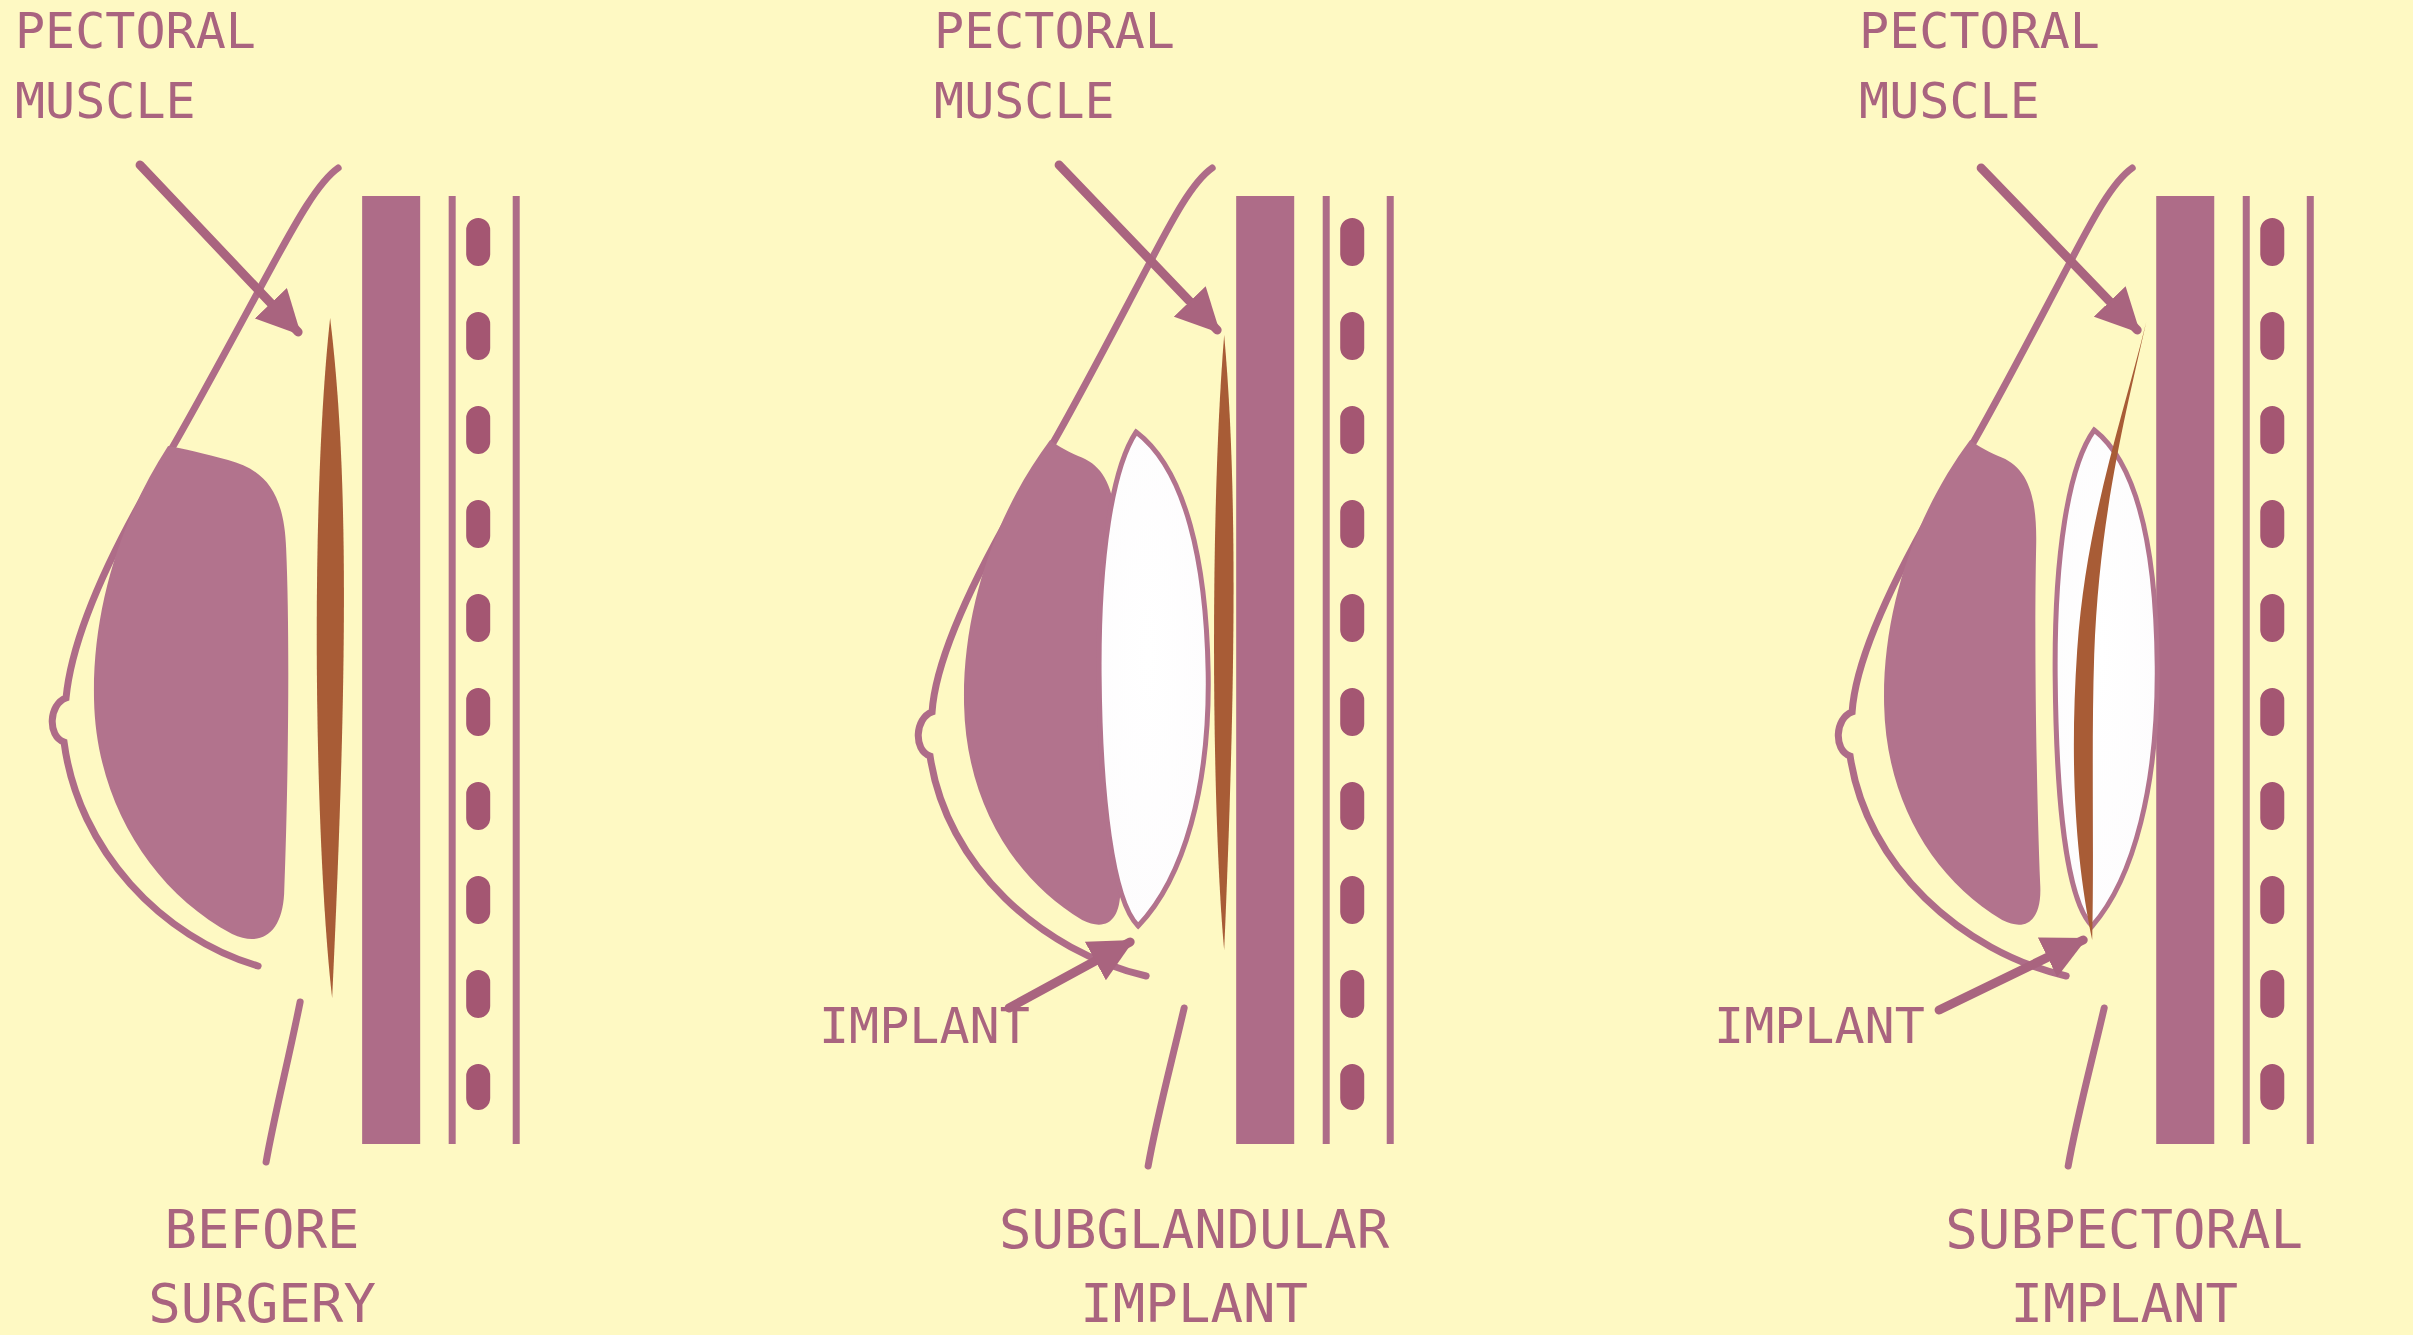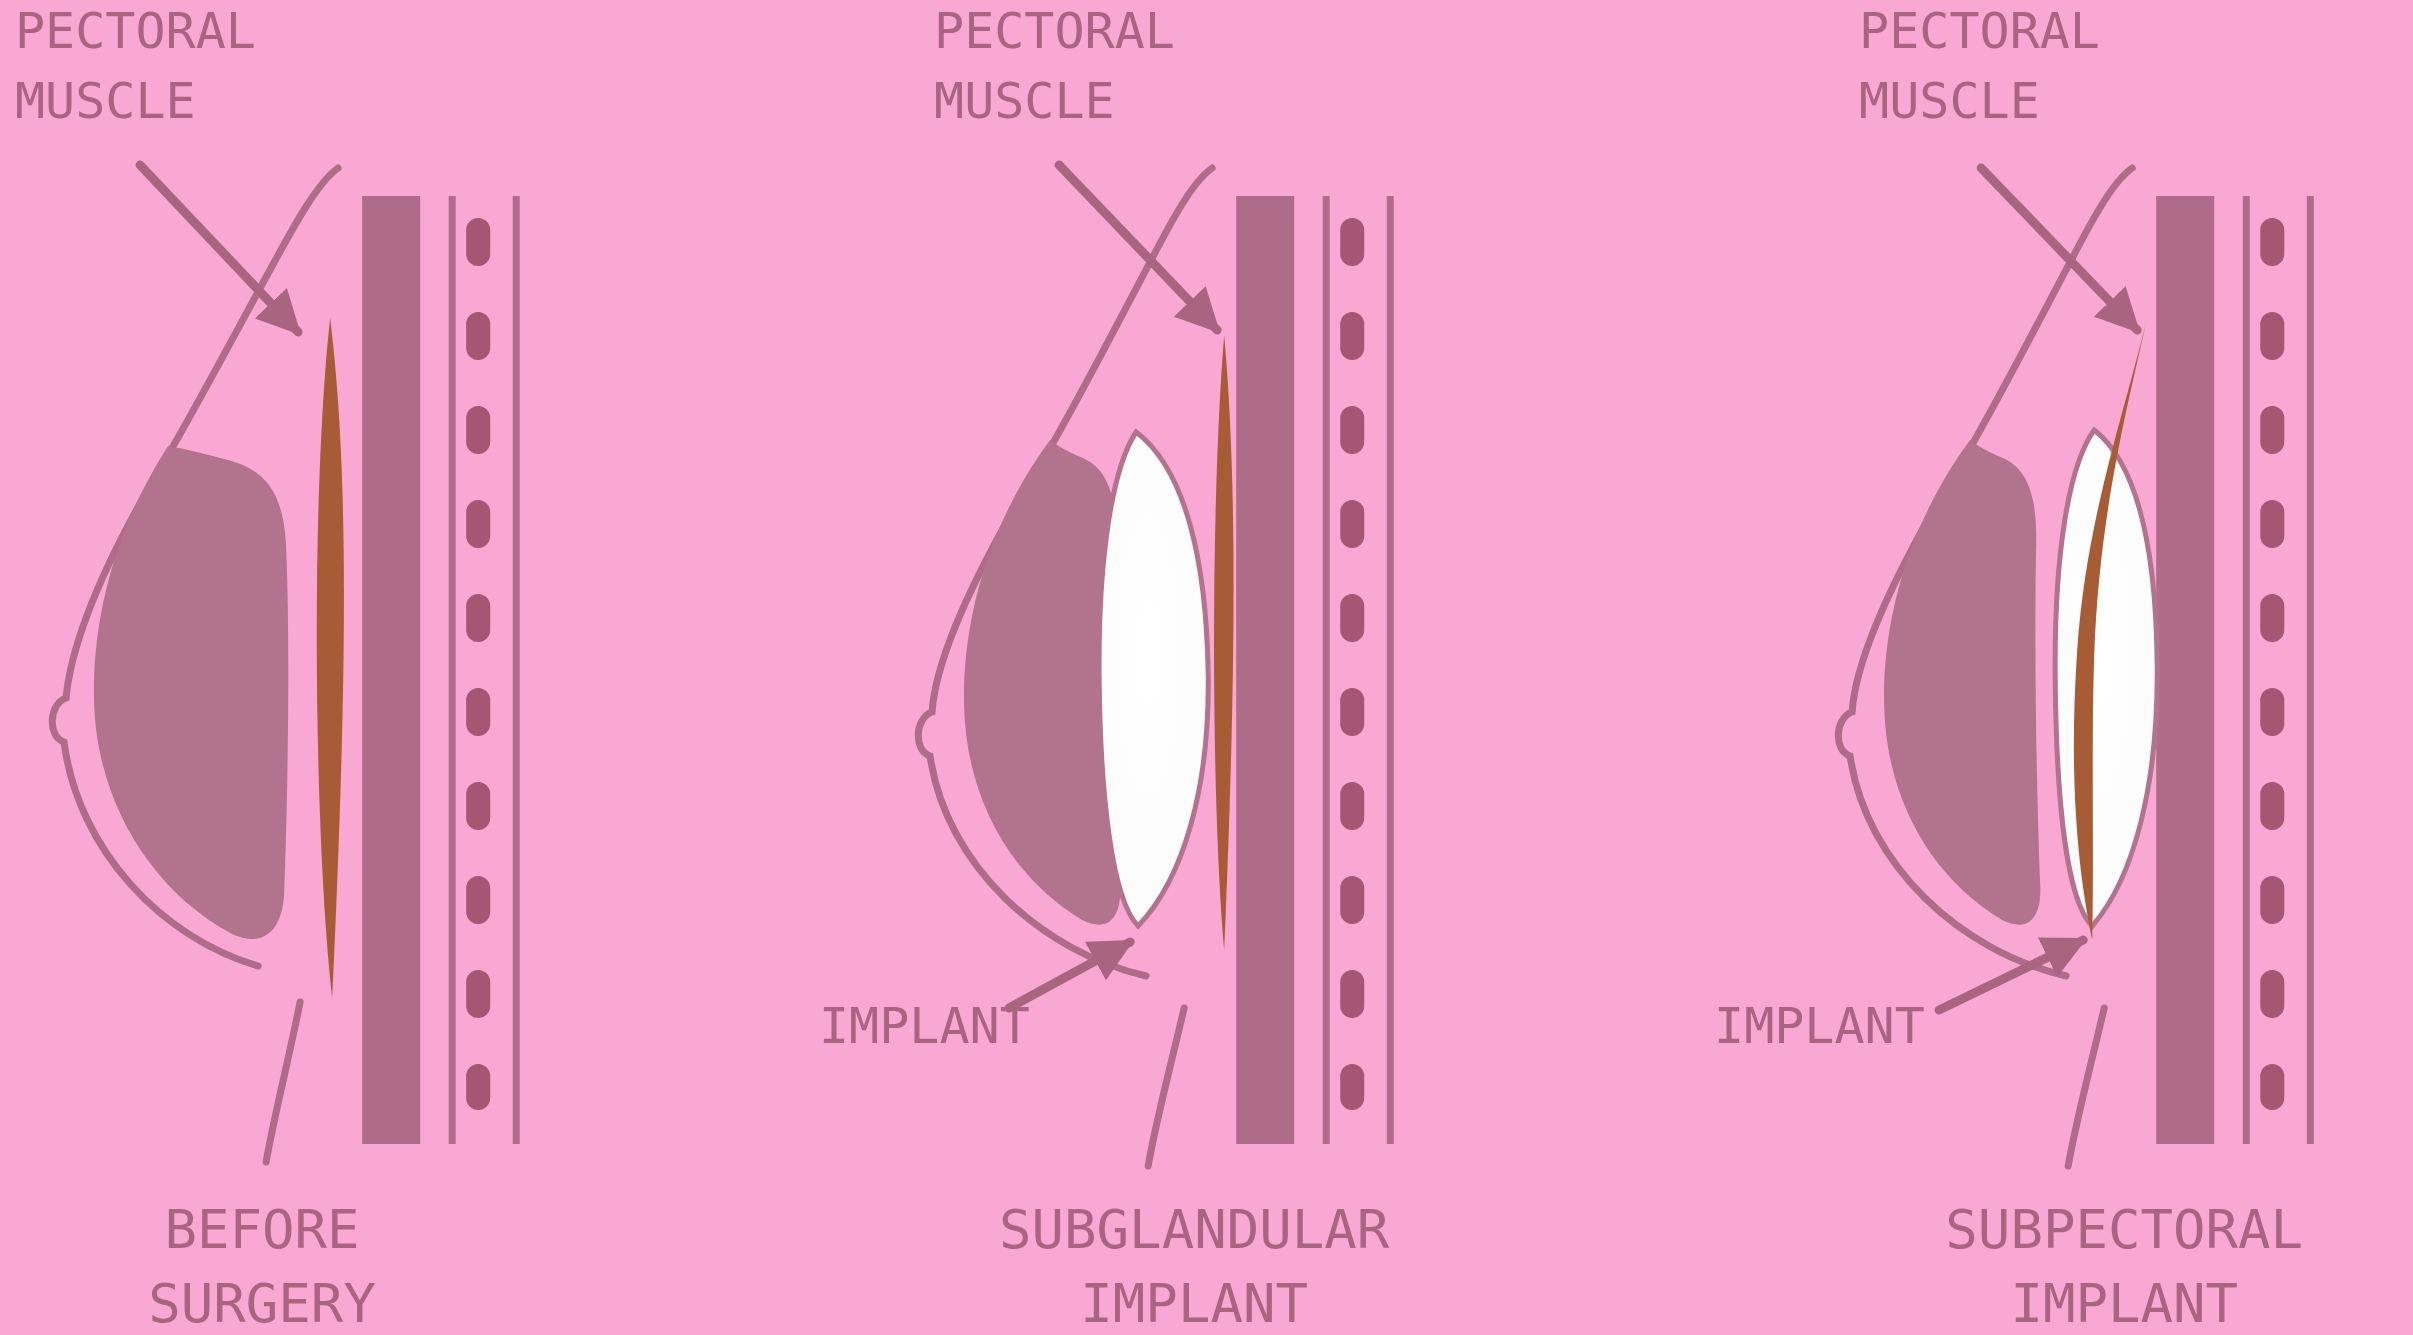--- a/index.html
+++ b/index.html
@@ -1,19 +1,19 @@
 <!DOCTYPE html>
 <html><head>
 <meta charset="utf-8">
 <style>
   html,body{margin:0;padding:0;background:#f7f4f5;}
   .canvas{
     width:2413px;height:1335px;
     display:flex;
-    background:#f9a8d4;
+    background:#fef9c3;
     font-family:"DejaVu Sans Mono", monospace;
     overflow:hidden;
   }
   .panel{position:relative;flex:1 1 0;height:1335px;}
   .panel svg{display:block;width:100%;height:100%;}
   text{font-family:"DejaVu Sans Mono", monospace;}
   .label{font-size:50px;fill:#a9647f;}
   .caption{font-size:54px;fill:#a9647f;}
   .outline{stroke:#ae6c88;stroke-width:7;fill:none;stroke-linecap:round;}
   .arrow{stroke:#a9647f;stroke-width:9;fill:none;stroke-linecap:round;}

